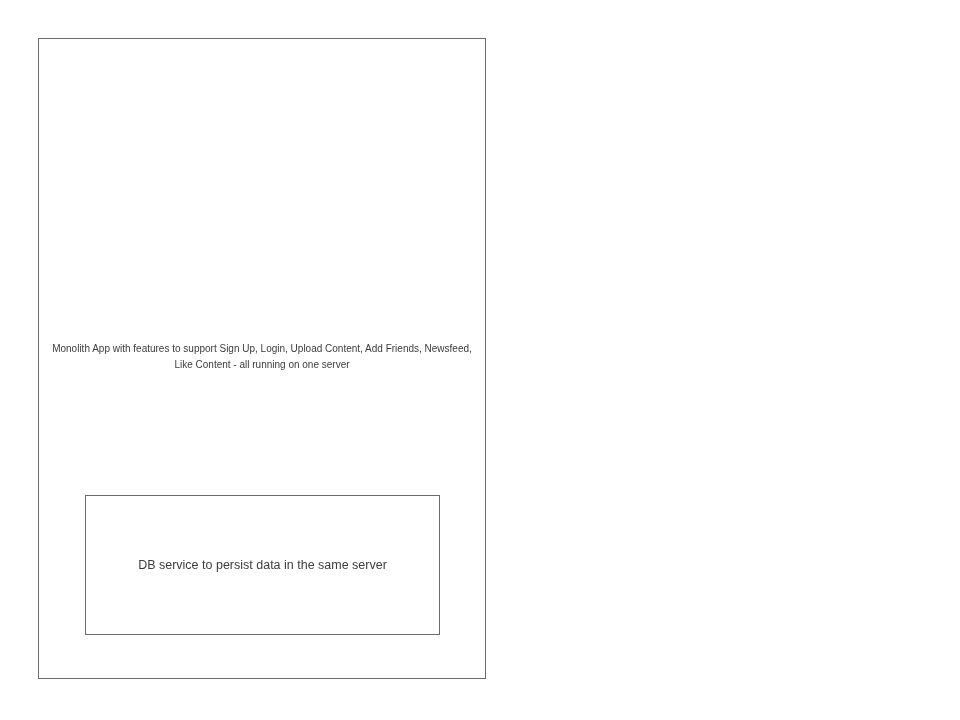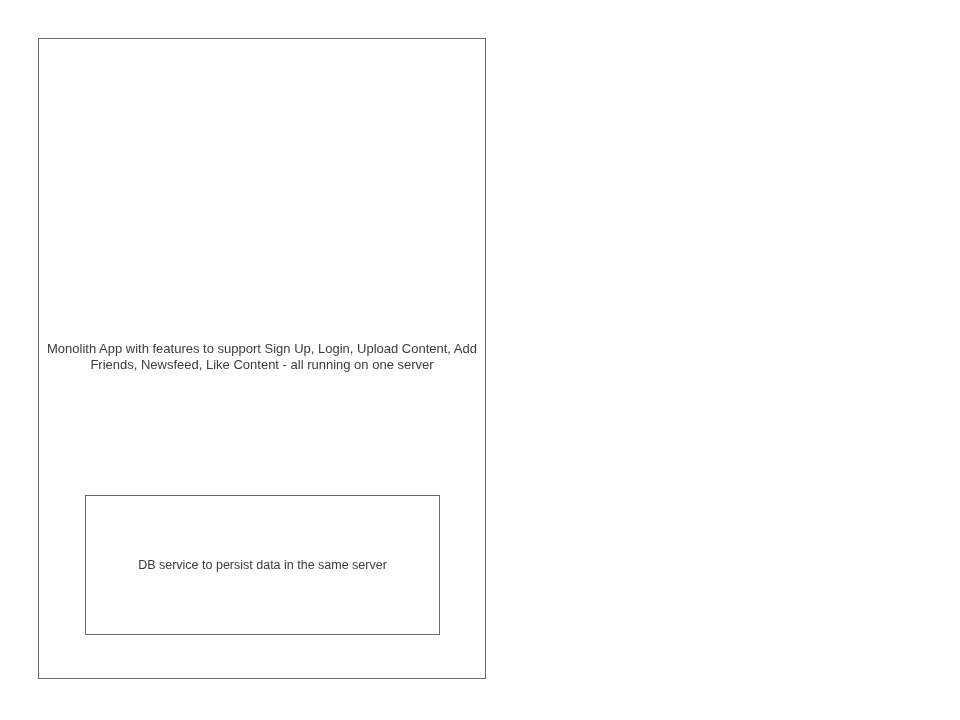--- a/index.html
+++ b/index.html
@@ -34,21 +34,21 @@
     background: #ffffff;
     box-sizing: border-box;
   }
   
   .monolith-label {
     position: absolute;
     left: 38px;
     top: 341px;
     width: 448px;
     text-align: center;
-    font-size: 13px;
+    font-size: 10px;
     line-height: 16px;
     color: #3c3c3c;
     padding: 0 6px;
     box-sizing: border-box;
     white-space: pre-line;
   }
   
   .db-box {
     position: absolute;
     left: 85px;

